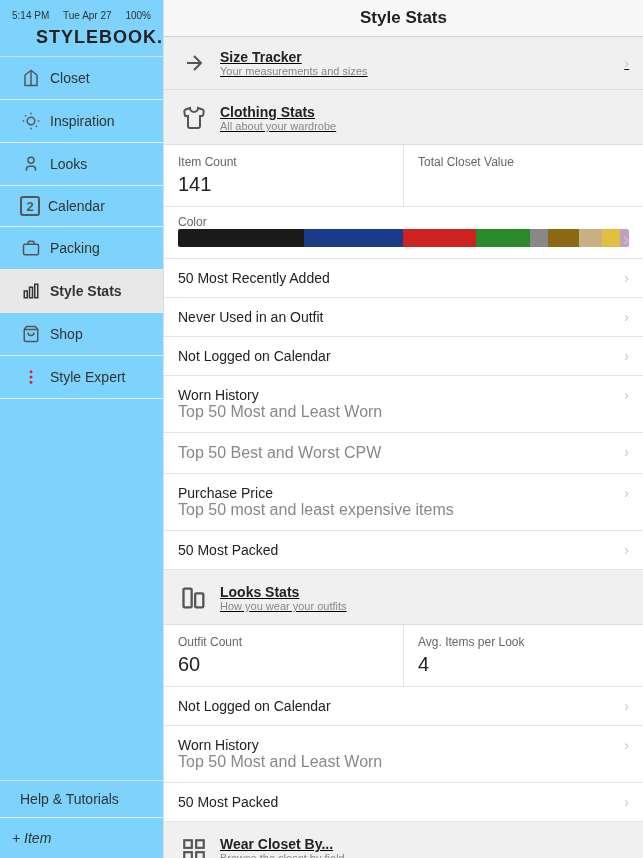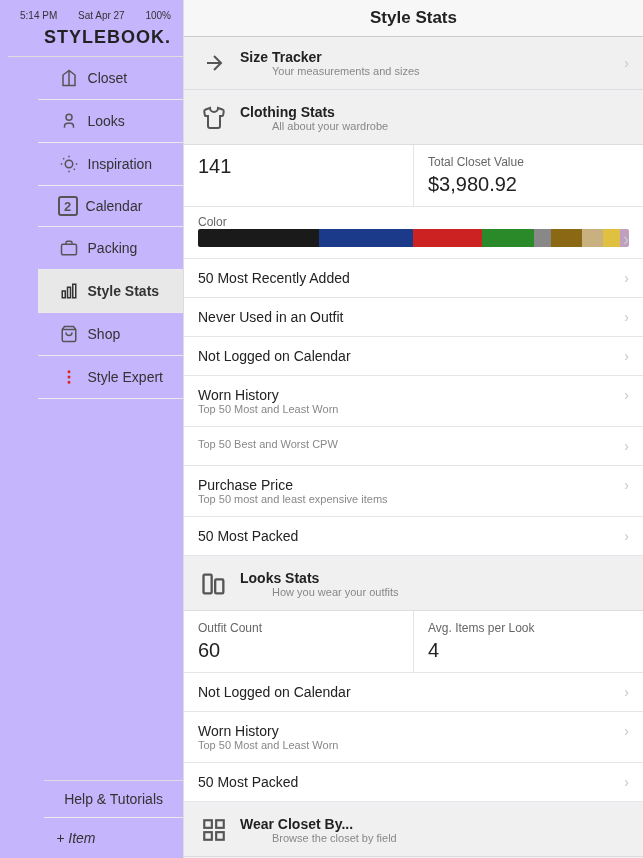--- a/index.html
+++ b/index.html
@@ -1,27 +1,26 @@
 <!DOCTYPE html>
 <html><head>
   <meta charset="utf-8">
   <style>
     * { margin: 0; padding: 0; box-sizing: border-box; }
     body { width: 643px; height: 858px; font-family: -apple-system, 'Helvetica Neue', Arial, sans-serif; background: #f0f0f0; display: flex; overflow: hidden; }
 
     
     .sidebar {
-      width: 184px;
+      width: 164px;
       height: 858px;
-      background: #c4b5fd;
+      background: #7dd3fc;
       border-right: 1px solid #ddd;
       display: flex;
       flex-direction: column;
       flex-shrink: 0;
-      align-items: flex-end;
     }
     .sidebar-header {
       padding: 10px 12px 8px;
       border-bottom: 1px solid #ddd;
     }
     .status-bar {
       display: flex;
       justify-content: space-between;
       font-size: 10px;
       color: #333;
@@ -100,34 +99,35 @@
     .section-card {
       background: #fff;
       margin-bottom: 2px;
     }
     .section-header {
       display: flex;
       align-items: center;
       padding: 10px 14px;
       background: #f0f0f0;
       border-bottom: 1px solid #ddd;
+      text-decoration: underline;
     }
     .section-icon {
       width: 32px;
       height: 32px;
       margin-right: 10px;
       display: flex;
       align-items: center;
       justify-content: center;
       font-size: 20px;
       color: #555;
       flex-shrink: 0;
     }
     .section-title { font-size: 14px; font-weight: 600; color: #222; }
-    .section-subtitle { font-size: 11px; color: #888; margin-left: 32px; }
+    .section-subtitle { font-size: 11px; color: #888; }
 
     
     .stats-row {
       display: flex;
       background: #fff;
       border-bottom: 1px solid #e5e5e5;
     }
     .stat-cell {
       flex: 1;
       padding: 10px 14px;
@@ -155,78 +155,78 @@
     
     .list-item {
       display: flex;
       justify-content: space-between;
       padding: 11px 14px;
       background: #fff;
       border-bottom: 1px solid #e5e5e5;
       cursor: pointer;
     }
     .list-item-text { font-size: 14px; color: #222; }
-    .list-item-sub { font-size: 11px; color: #888; }
+    .list-item-sub { font-size: 16px; color: #888; }
     .chevron {
       color: #c7c7cc;
       font-size: 14px;
     }
 
     .section-gap {
       height: 18px;
       background: #efeff4;
     }
   </style>
 </head>
 <body>
 
 <div class="sidebar">
   <div class="sidebar-header">
     <div class="status-bar">
       <span>5:14 PM</span>
-      <span>Sat Apr 27</span>
+      <span>Tue Apr 27</span>
       <span>100%</span>
     </div>
     <div class="app-title">STYLEBOOK.</div>
   </div>
   <div class="sidebar-nav">
 
     <div class="nav-item">
       <div class="nav-icon">
         <svg width="18" height="18" viewBox="0 0 24 24" fill="none" stroke="#555" stroke-width="2">
             <path d="M12 2L4 8v14h16V8L12 2z"></path>
             <line x1="12" y1="2" x2="12" y2="22"></line>
           </svg>
       </div>
       <span>Closet</span>
-    </div>
-    <div class="nav-item">
-      <div class="nav-icon">
-        <svg width="18" height="18" viewBox="0 0 24 24" fill="none" stroke="#555" stroke-width="2">
-            <circle cx="12" cy="7" r="4"></circle>
-            <path d="M6 21v-2a4 4 0 014-4h4a4 4 0 014 4v2"></path>
-          </svg>
-      </div>
-      <span>Looks</span>
     </div>
     <div class="nav-item">
       <div class="nav-icon">
         <svg width="18" height="18" viewBox="0 0 24 24" fill="none" stroke="#555" stroke-width="2">
             <circle cx="12" cy="12" r="5"></circle>
             <line x1="12" y1="1" x2="12" y2="3"></line>
             <line x1="12" y1="21" x2="12" y2="23"></line>
             <line x1="4.22" y1="4.22" x2="5.64" y2="5.64"></line>
             <line x1="18.36" y1="18.36" x2="19.78" y2="19.78"></line>
             <line x1="1" y1="12" x2="3" y2="12"></line>
             <line x1="21" y1="12" x2="23" y2="12"></line>
           </svg>
       </div>
       <span>Inspiration</span>
     </div>
     <div class="nav-item">
+      <div class="nav-icon">
+        <svg width="18" height="18" viewBox="0 0 24 24" fill="none" stroke="#555" stroke-width="2">
+            <circle cx="12" cy="7" r="4"></circle>
+            <path d="M6 21v-2a4 4 0 014-4h4a4 4 0 014 4v2"></path>
+          </svg>
+      </div>
+      <span>Looks</span>
+    </div>
+    <div class="nav-item">
       <div class="nav-icon" style="font-size:13px;font-weight:700;color:#555;border:2px solid #555;border-radius:3px;width:20px;height:20px;">2</div>
       <span>Calendar</span>
     </div>
     <div class="nav-item">
       <div class="nav-icon">
         <svg width="18" height="18" viewBox="0 0 24 24" fill="none" stroke="#555" stroke-width="2">
             <rect x="2" y="7" width="20" height="14" rx="2"></rect>
             <path d="M16 7V5a2 2 0 00-2-2h-4a2 2 0 00-2 2v2"></path>
           </svg>
       </div>
@@ -305,25 +305,25 @@
           </svg>
       </div>
       <div>
         <div class="section-title">Clothing Stats</div>
         <div class="section-subtitle">All about your wardrobe</div>
       </div>
     </div>
 
     <div class="stats-row">
       <div class="stat-cell">
+        <div class="stat-label">Item Count</div>
         <div class="stat-value">141</div>
       </div>
       <div class="stat-cell">
         <div class="stat-label">Total Closet Value</div>
-        <div class="stat-value">$3,980.92</div>
       </div>
     </div>
 
     <div class="color-row">
       <div class="color-label">Color</div>
       <div class="color-bar">
         <div style="background:#1a1a1a;width:28%"></div>
         <div style="background:#1c3a8a;width:22%"></div>
         <div style="background:#cc2222;width:16%"></div>
         <div style="background:#2a8a2a;width:12%"></div>

